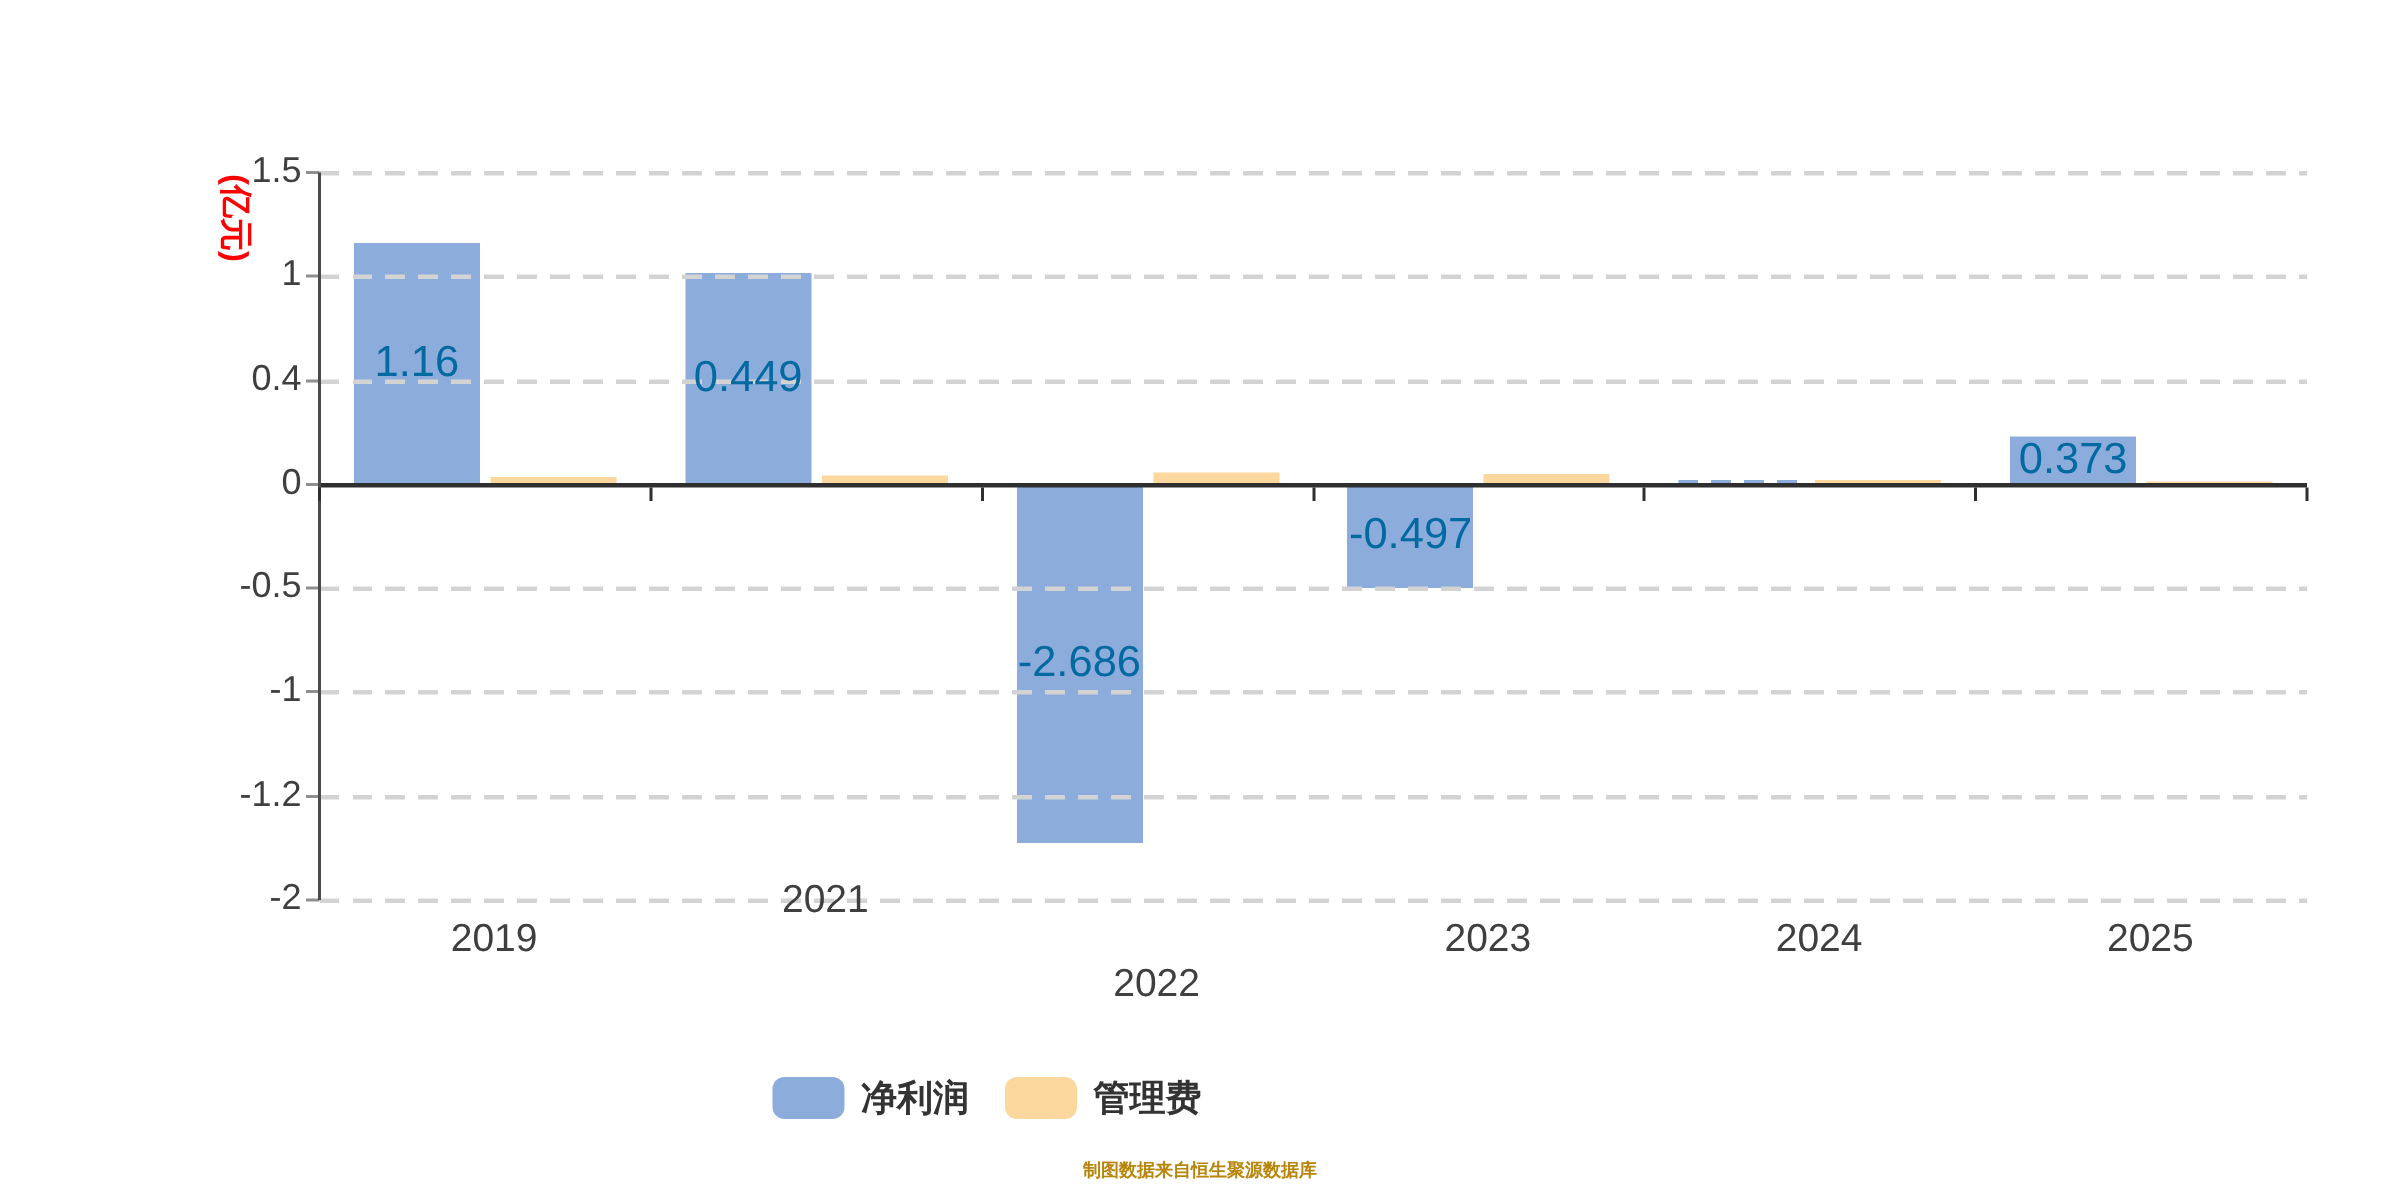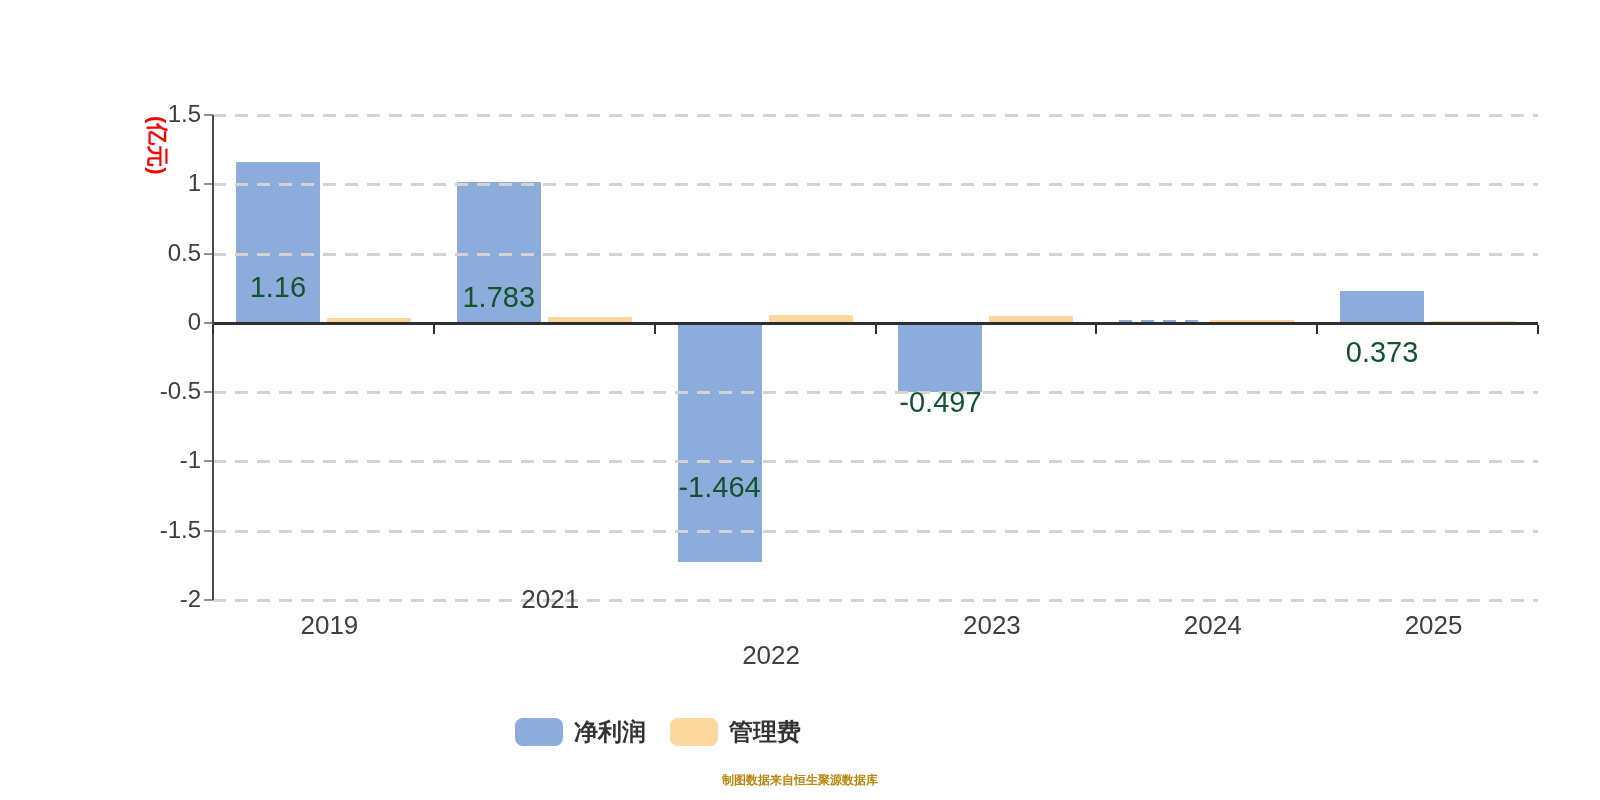--- a/index.html
+++ b/index.html
@@ -22,22 +22,22 @@
   .tick{position:absolute;background:#8F8F8F;z-index:3;}
   .xtick{position:absolute;background:#2F2F2F;z-index:3;}
   .ylab{
     position:absolute;width:70px;text-align:right;font-size:24px;color:#3F3F3F;z-index:4;
   }
   .xlab{
     position:absolute;width:140px;text-align:center;font-size:26px;color:#3F3F3F;z-index:4;
   }
   .bar{position:absolute;z-index:1;}
   .bar-label{
-    position:absolute;transform:translate(-50%,-50%);font-size:29px;color:#14532d;
-    white-space:nowrap;z-index:5;margin-top:45px;
+    position:absolute;transform:translate(-50%,-50%);font-size:29px;color:#0369a1;
+    white-space:nowrap;z-index:5;
   }
   .legend{
     position:absolute;top:716px;left:0;width:1316px;display:flex;
     justify-content:center;align-items:center;gap:24px;z-index:4;
   }
   .legend-item{display:flex;align-items:center;gap:11px;cursor:pointer;}
   .swatch{display:inline-block;width:48px;height:28px;border-radius:8px;}
   .legend-label{font-size:24px;font-weight:bold;color:#333;}
   .footer-note{
     position:absolute;top:772px;left:0;width:1600px;text-align:center;
@@ -50,33 +50,33 @@
 <div id="stage">
   <div class="y-unit" style="color: rgb(255, 0, 0);">(亿元)</div>
   <div id="chart-region">
       <div class="gridline" style="left: 213px; top: 114px; width: 1325px; background: repeating-linear-gradient(90deg, rgb(211, 211, 211) 0px, rgb(211, 211, 211) 13px, transparent 13px, transparent 22px);"></div>
       <div class="ylab" style="left: 131px; top: 100px;">1.5</div>
       <div class="tick" style="left: 204px; top: 114px; width: 9px; height: 2px;"></div>
       <div class="gridline" style="left: 213px; top: 183.286px; width: 1325px; background: repeating-linear-gradient(90deg, rgb(211, 211, 211) 0px, rgb(211, 211, 211) 13px, transparent 13px, transparent 22px);"></div>
       <div class="ylab" style="left: 131px; top: 169.286px;">1</div>
       <div class="tick" style="left: 204px; top: 183.286px; width: 9px; height: 2px;"></div>
       <div class="gridline" style="left: 213px; top: 252.571px; width: 1325px; background: repeating-linear-gradient(90deg, rgb(211, 211, 211) 0px, rgb(211, 211, 211) 13px, transparent 13px, transparent 22px);"></div>
-      <div class="ylab" style="left: 131px; top: 238.571px;">0.5</div>
+      <div class="ylab" style="left: 131px; top: 238.571px;">0.4</div>
       <div class="tick" style="left: 204px; top: 252.571px; width: 9px; height: 2px;"></div>
       <div class="zero-line" style="left: 213px; top: 321.857px; width: 1325px;"></div>
       <div class="ylab" style="left: 131px; top: 307.857px;">0</div>
       <div class="tick" style="left: 204px; top: 321.857px; width: 9px; height: 2px;"></div>
       <div class="gridline" style="left: 213px; top: 391.143px; width: 1325px; background: repeating-linear-gradient(90deg, rgb(211, 211, 211) 0px, rgb(211, 211, 211) 13px, transparent 13px, transparent 22px);"></div>
       <div class="ylab" style="left: 131px; top: 377.143px;">-0.5</div>
       <div class="tick" style="left: 204px; top: 391.143px; width: 9px; height: 2px;"></div>
       <div class="gridline" style="left: 213px; top: 460.429px; width: 1325px; background: repeating-linear-gradient(90deg, rgb(211, 211, 211) 0px, rgb(211, 211, 211) 13px, transparent 13px, transparent 22px);"></div>
       <div class="ylab" style="left: 131px; top: 446.429px;">-1</div>
       <div class="tick" style="left: 204px; top: 460.429px; width: 9px; height: 2px;"></div>
       <div class="gridline" style="left: 213px; top: 529.714px; width: 1325px; background: repeating-linear-gradient(90deg, rgb(211, 211, 211) 0px, rgb(211, 211, 211) 13px, transparent 13px, transparent 22px);"></div>
-      <div class="ylab" style="left: 131px; top: 515.714px;">-1.5</div>
+      <div class="ylab" style="left: 131px; top: 515.714px;">-1.2</div>
       <div class="tick" style="left: 204px; top: 529.714px; width: 9px; height: 2px;"></div>
       <div class="gridline" style="left: 213px; top: 599px; width: 1325px; background: repeating-linear-gradient(90deg, rgb(211, 211, 211) 0px, rgb(211, 211, 211) 13px, transparent 13px, transparent 22px);"></div>
       <div class="ylab" style="left: 131px; top: 585px;">-2</div>
       <div class="tick" style="left: 204px; top: 599px; width: 9px; height: 2px;"></div>
       <div class="y-axis-line" style="left: 212px; top: 115px; height: 485px;"></div>
       <div class="xtick" style="left: 212px; top: 324.857px; width: 2px; height: 9px;"></div>
       <div class="xtick" style="left: 432.833px; top: 324.857px; width: 2px; height: 9px;"></div>
       <div class="xtick" style="left: 653.667px; top: 324.857px; width: 2px; height: 9px;"></div>
       <div class="xtick" style="left: 874.5px; top: 324.857px; width: 2px; height: 9px;"></div>
       <div class="xtick" style="left: 1095.33px; top: 324.857px; width: 2px; height: 9px;"></div>
@@ -84,23 +84,23 @@
       <div class="xtick" style="left: 1537px; top: 324.857px; width: 2px; height: 9px;"></div>
       <div class="xlab" style="left: 259.417px; top: 610px;">2019</div>
       <div class="xlab" style="left: 480.25px; top: 584px;">2021</div>
       <div class="xlab" style="left: 701.083px; top: 640px;">2022</div>
       <div class="xlab" style="left: 921.917px; top: 610px;">2023</div>
       <div class="xlab" style="left: 1142.75px; top: 610px;">2024</div>
       <div class="xlab" style="left: 1363.58px; top: 610px;">2025</div>
       <div class="bar" style="left: 235.917px; top: 162.114px; width: 84px; height: 160.743px; background: rgb(140, 173, 220);"></div>
       <div class="bar-label" style="left: 277.917px; top: 242.486px;">1.16</div>
       <div class="bar" style="left: 456.75px; top: 182.069px; width: 84px; height: 140.789px; background: rgb(140, 173, 220);"></div>
-      <div class="bar-label" style="left: 498.75px; top: 252.463px;">1.783</div>
+      <div class="bar-label" style="left: 498.75px; top: 252.463px;">0.449</div>
       <div class="bar" style="left: 677.583px; top: 322.857px; width: 84px; height: 239.174px; background: rgb(140, 173, 220);"></div>
-      <div class="bar-label" style="left: 719.583px; top: 442.444px;">-1.464</div>
+      <div class="bar-label" style="left: 719.583px; top: 442.444px;">-2.686</div>
       <div class="bar" style="left: 898.417px; top: 322.857px; width: 84px; height: 68.87px; background: rgb(140, 173, 220);"></div>
       <div class="bar-label" style="left: 940.417px; top: 357.292px;">-0.497</div>
       <div class="bar" style="left: 1119.25px; top: 319.694px; width: 84px; height: 3px; background: repeating-linear-gradient(90deg, rgb(140, 173, 220) 0px, rgb(140, 173, 220) 13px, transparent 13px, transparent 22px);"></div>
       <div class="bar" style="left: 1340.08px; top: 290.709px; width: 84px; height: 32.1486px; background: rgb(140, 173, 220);"></div>
       <div class="bar-label" style="left: 1382.08px; top: 306.783px;">0.373</div>
       <div class="bar" style="left: 326.917px; top: 318.007px; width: 84px; height: 4.85px; background: rgb(252, 216, 158);"></div>
       <div class="bar" style="left: 547.75px; top: 316.621px; width: 84px; height: 6.23571px; background: rgb(252, 216, 158);"></div>
       <div class="bar" style="left: 768.583px; top: 314.543px; width: 84px; height: 8.31429px; background: rgb(252, 216, 158);"></div>
       <div class="bar" style="left: 989.417px; top: 315.929px; width: 84px; height: 6.92857px; background: rgb(252, 216, 158);"></div>
       <div class="bar" style="left: 1210.25px; top: 320.086px; width: 84px; height: 2.77143px; background: rgb(252, 216, 158);"></div>

